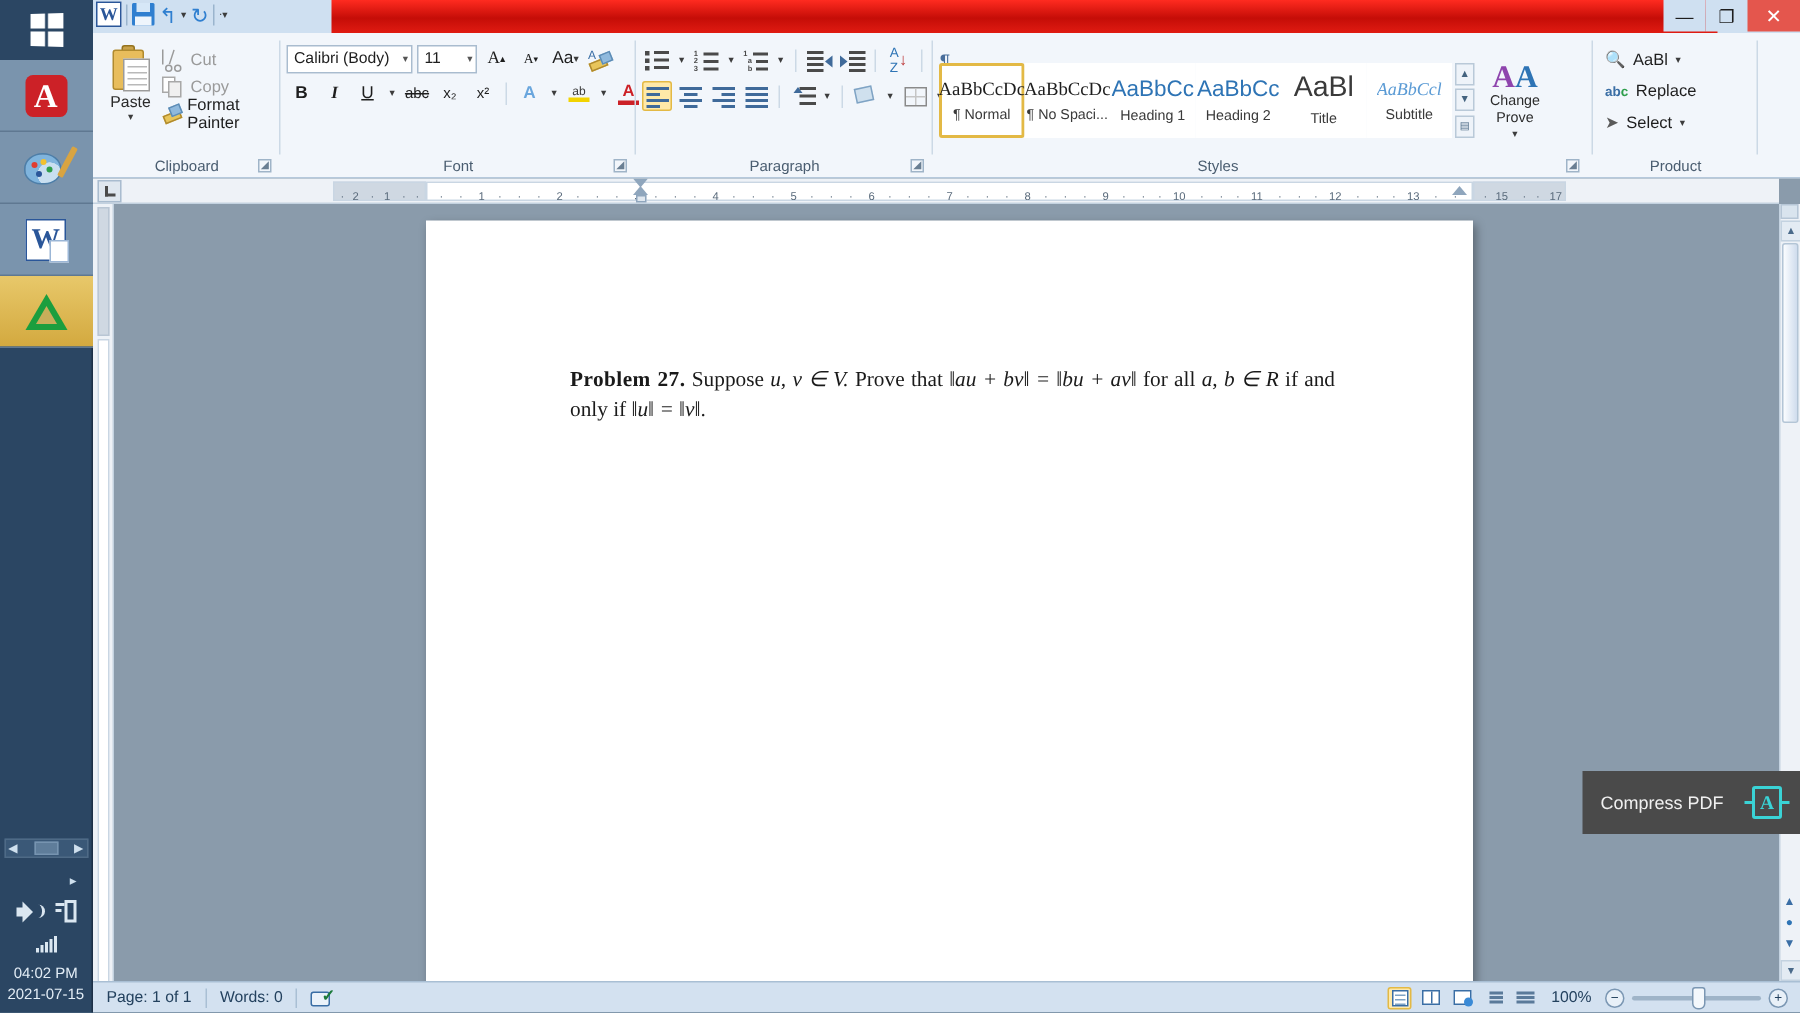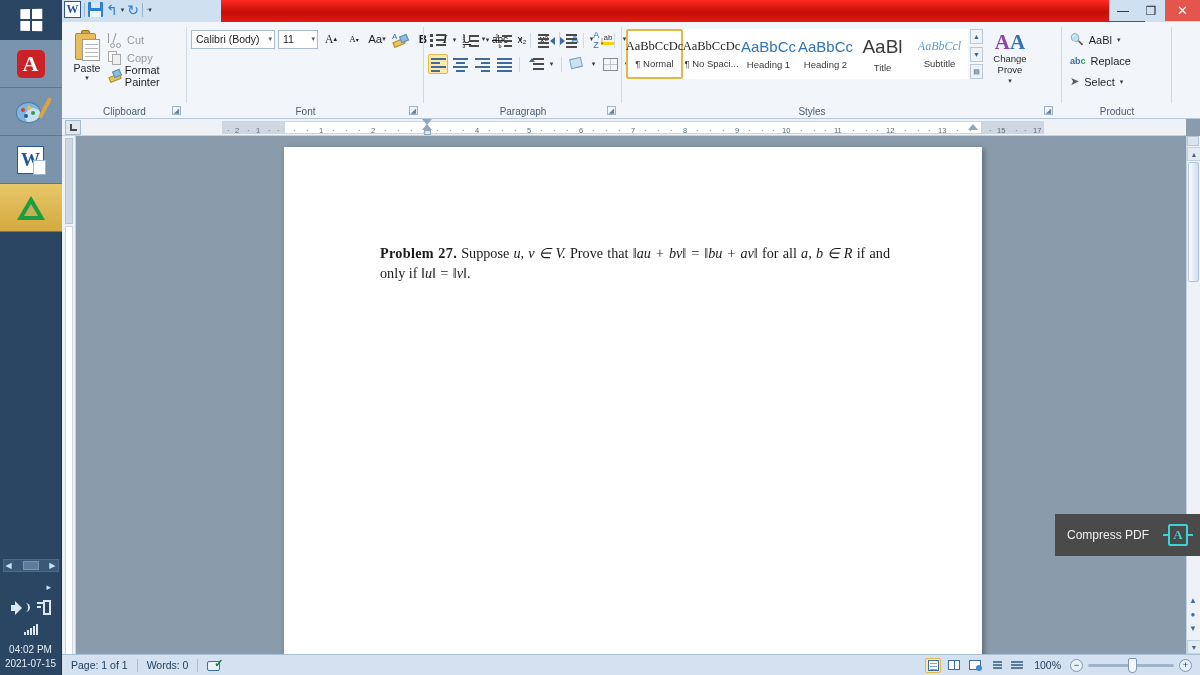--- a/index.html
+++ b/index.html
@@ -411,21 +411,21 @@
             </div>
           </div>
         </div>
         <div class="grp-label">
           <span>Clipboard</span>
           <span class="dlg">◢</span>
         </div>
       </div>
 
       <div class="grp" style="width:237px">
-        <div class="grp-body" style="flex-direction:row; gap:3px; padding-top:4px">
+        <div class="grp-body" style="flex-direction:column; gap:3px; padding-top:4px">
           <div style="display:flex; gap:3px; align-items:center;">
             <div class="fontbox" style="width:84px">
               <span>Calibri (Body)</span>
               <span class="cv">▾</span>
             </div>
             <div class="fontbox" style="width:40px">
               <span>11</span>
               <span class="cv">▾</span>
             </div>
             <div class="rbtn ic-grow">A<sup style="font-size:7px">▴</sup></div>
@@ -614,21 +614,21 @@
               </div>
           </div>
         </div>
         <div class="grp-label">
           <span>Paragraph</span>
           <span class="dlg">◢</span>
         </div>
       </div>
 
       <div class="grp" style="width:440px">
-        <div class="grp-body" style="padding-top:4px; align-items:flex-start">
+        <div class="grp-body" style="padding-top:4px; align-items:center">
           <div class="stl sel">
             <span class="prev">AaBbCcDc</span>
             <span class="nm">¶ Normal</span>
           </div>
           <div class="stl">
             <span class="prev">AaBbCcDc</span>
             <span class="nm">¶ No Spaci...</span>
           </div>
           <div class="stl h1">
             <span class="prev">AaBbCc</span>

